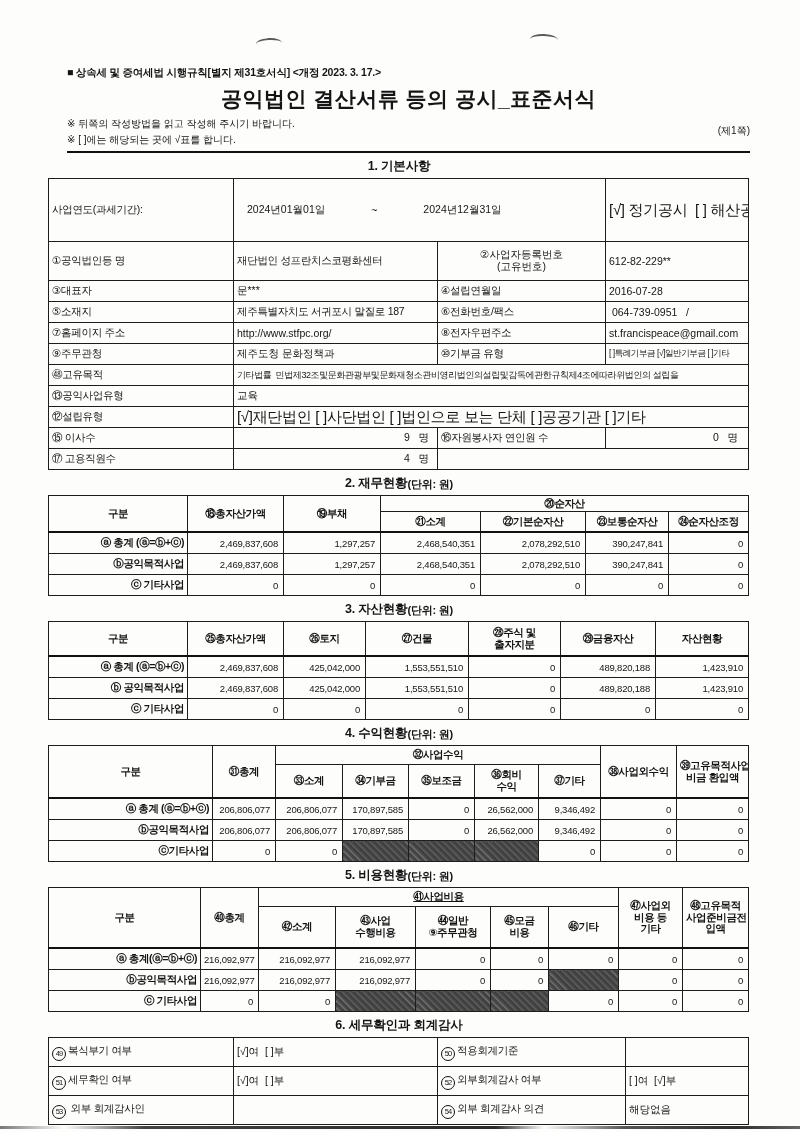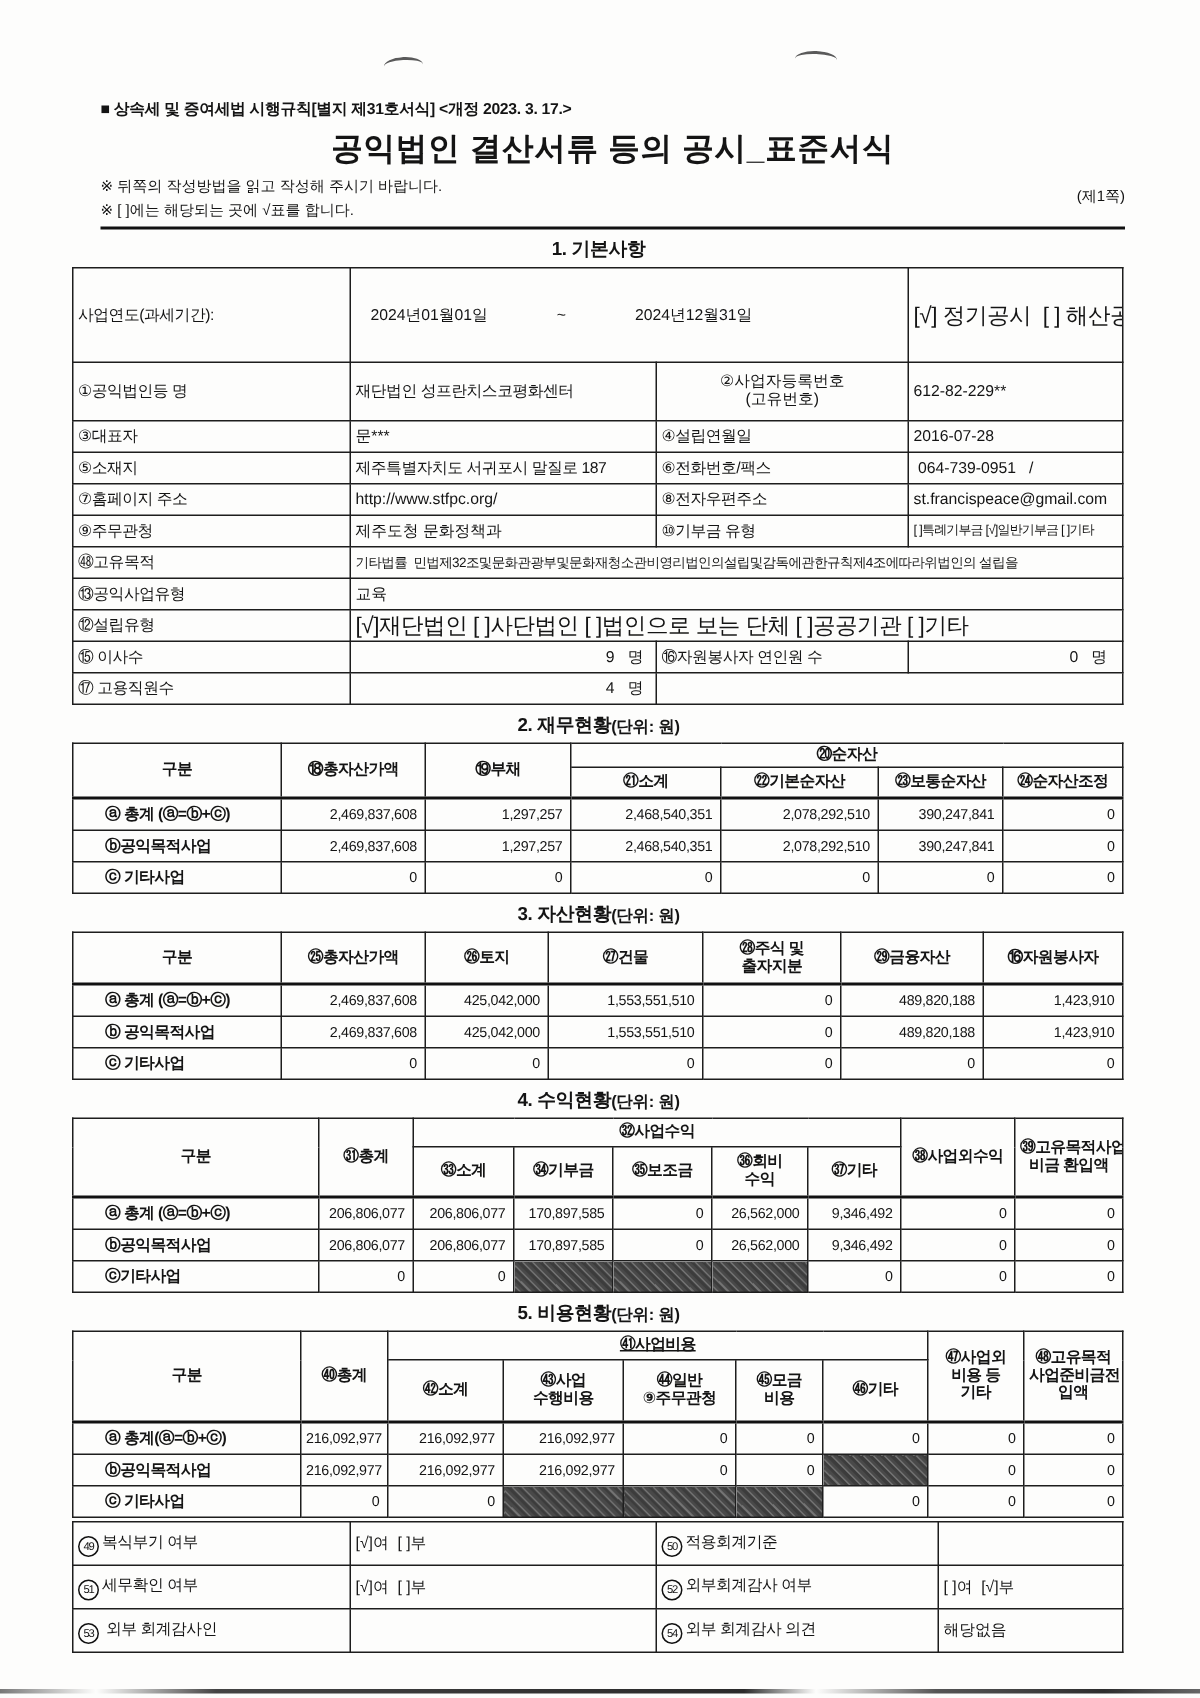--- a/index.html
+++ b/index.html
@@ -28,21 +28,21 @@
   td,th{border:1px solid #1d1d1d;padding:0 3px;overflow:hidden;white-space:pre;
     font-size:10.5px;font-weight:normal;vertical-align:middle;}
   .btable{border-top:1.5px solid #111;}
   .btable td{height:20px;}
   .btable .tall td{height:38px;}
   .ftable{border-top:1.5px solid #111;border-bottom:1.5px solid #111;margin-bottom:2px;}
   .ftable th{text-align:center;letter-spacing:-0.4px;line-height:1.12;font-weight:bold;}
   .ftable td{height:20px;}
   .hdrline{border-bottom:2px solid #111;}
   .lbl{letter-spacing:-0.3px;}
-  .rowlbl{font-weight:bold;letter-spacing:-0.4px;padding-left:21px;}
+  .rowlbl{font-weight:bold;letter-spacing:-0.4px;padding-left:21px;text-align:right;}
   .num{text-align:right;font-size:9.5px;padding-right:5px;letter-spacing:-0.2px;}
   .small{font-size:9px;letter-spacing:-0.4px;}
   .tiny{font-size:8.6px;letter-spacing:-0.5px;}
   .chk{font-size:15px;letter-spacing:-0.3px;}
   .period-cell{display:flex;align-items:center;gap:0;padding-left:10px;}
   .period-cell .d2{margin-left:46px;}
   .period-cell .d3{margin-left:46px;}
   .hatch{background:repeating-linear-gradient(45deg,#3c3c3c 0 2px,#757575 2px 3px,#494949 3px 5px);}
   .circ{display:inline-block;width:12px;height:12px;line-height:12px;border:1px solid #111;
     border-radius:50%;font-size:7.5px;text-align:center;letter-spacing:-0.8px;
@@ -219,21 +219,21 @@
         </colgroup>
       <tbody>
           <tr>
         <th class="hdrline" style="height:33px;">구분</th>
         <th class="hdrline">㉕총자산가액</th>
         <th class="hdrline">㉖토지</th>
         <th class="hdrline">㉗건물</th>
         <th class="hdrline twoline">㉘주식 및
 출자지분</th>
         <th class="hdrline">㉙금융자산</th>
-        <th class="hdrline">⑯자원봉사자</th>
+        <th class="hdrline">자산현황</th>
       </tr>
       <tr>
         <td class="rowlbl">ⓐ 총계 (ⓐ=ⓑ+ⓒ)</td>
         <td class="num">2,469,837,608</td>
         <td class="num">425,042,000</td>
         <td class="num">1,553,551,510</td>
         <td class="num">0</td>
         <td class="num">489,820,188</td>
         <td class="num">1,423,910</td>
       </tr>
@@ -394,20 +394,23 @@
         <td class="num hatch"></td>
         <td class="num hatch"></td>
         <td class="num hatch"></td>
         <td class="num">0</td>
         <td class="num">0</td>
         <td class="num">0</td>
       </tr>
     </tbody>
       </table>
 
+    <div class="sechead">
+      <span>6. 세무확인과 회계감사</span>
+    </div>
     <table class="atable">
       <colgroup>
           <col style="width:185px">
           <col style="width:204px">
           <col style="width:188px">
           <col style="width:123px">
         </colgroup>
       <tbody>
           <tr>
         <td class="lbl"><span class="circ">49</span><span>복식부기 여부</span></td>

